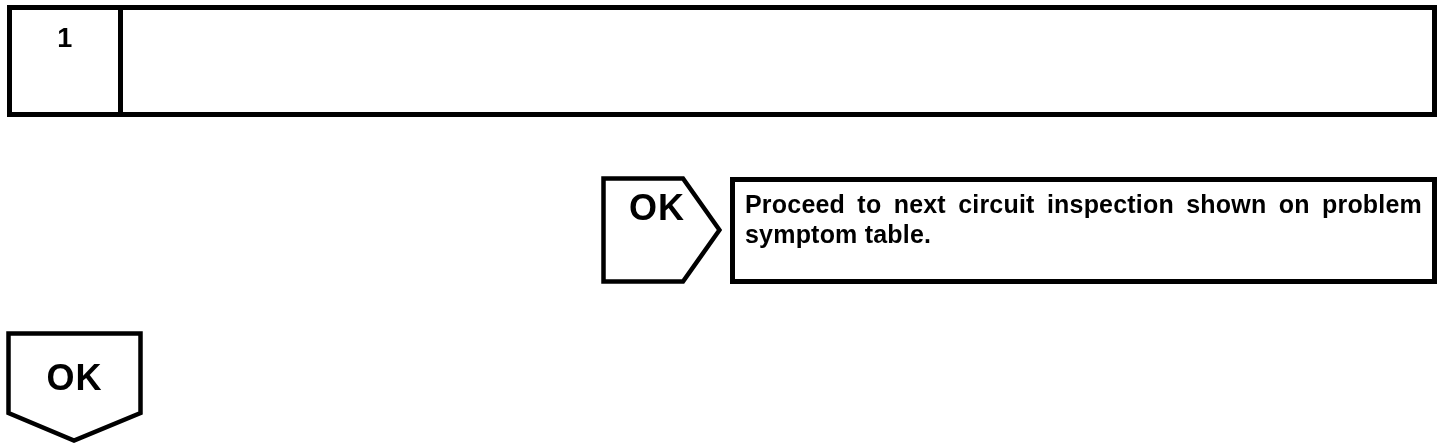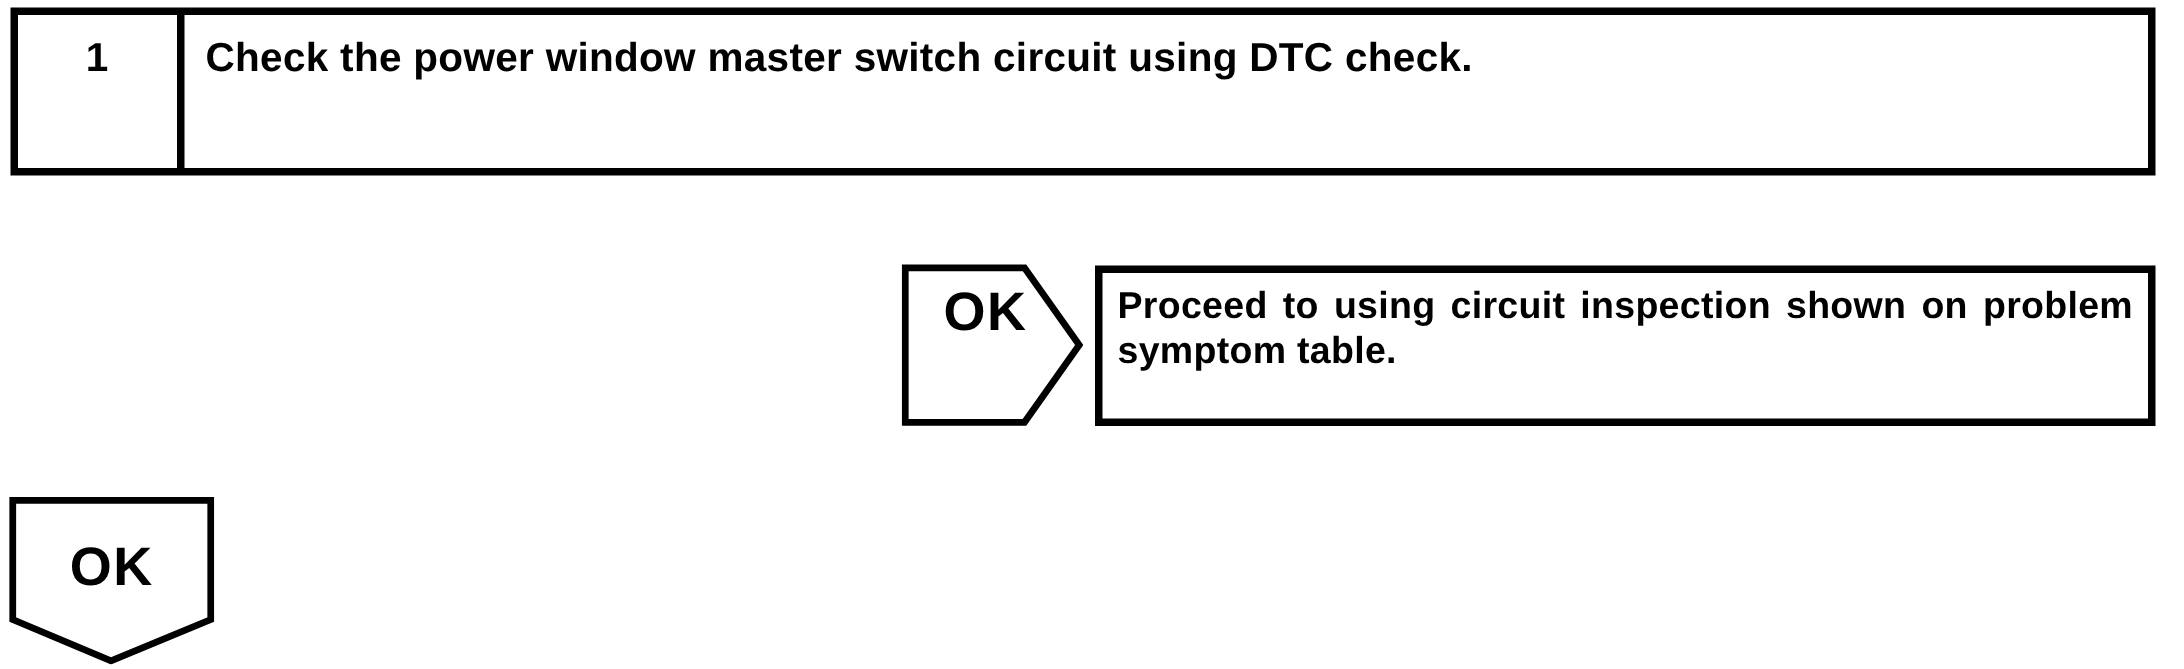--- a/index.html
+++ b/index.html
@@ -108,34 +108,31 @@
 </style>
 </head>
 <body>
 
 <div class="canvas">
 
   <div class="step-table">
     <div class="step-number-cell">
       <span>1</span>
     </div>
-    <div class="step-text-cell">
-      <span>Check the power window master switch circuit using DTC check.</span>
-    </div>
   </div>
 
   <div class="connector connector-right">
     <svg width="121" height="108" viewBox="0 0 121 108">
       <polygon points="2.5,2.5 82,2.5 118.5,54 82,105.5 2.5,105.5" fill="#ffffff" stroke="#000000" stroke-width="4.5" stroke-linejoin="miter"></polygon>
     </svg>
     <div class="ok-label">OK</div>
   </div>
 
   <div class="result-box">
-    <div class="result-text">Proceed to using circuit inspection shown on problem symptom table.</div>
+    <div class="result-text">Proceed to next circuit inspection shown on problem symptom table.</div>
   </div>
 
   <div class="connector connector-down">
     <svg width="137" height="112" viewBox="0 0 137 112">
       <polygon points="2.5,2.5 134.5,2.5 134.5,82 68,109.5 2.5,82" fill="#ffffff" stroke="#000000" stroke-width="4.5" stroke-linejoin="miter"></polygon>
     </svg>
     <div class="ok-label">OK</div>
   </div>
 
 </div>

